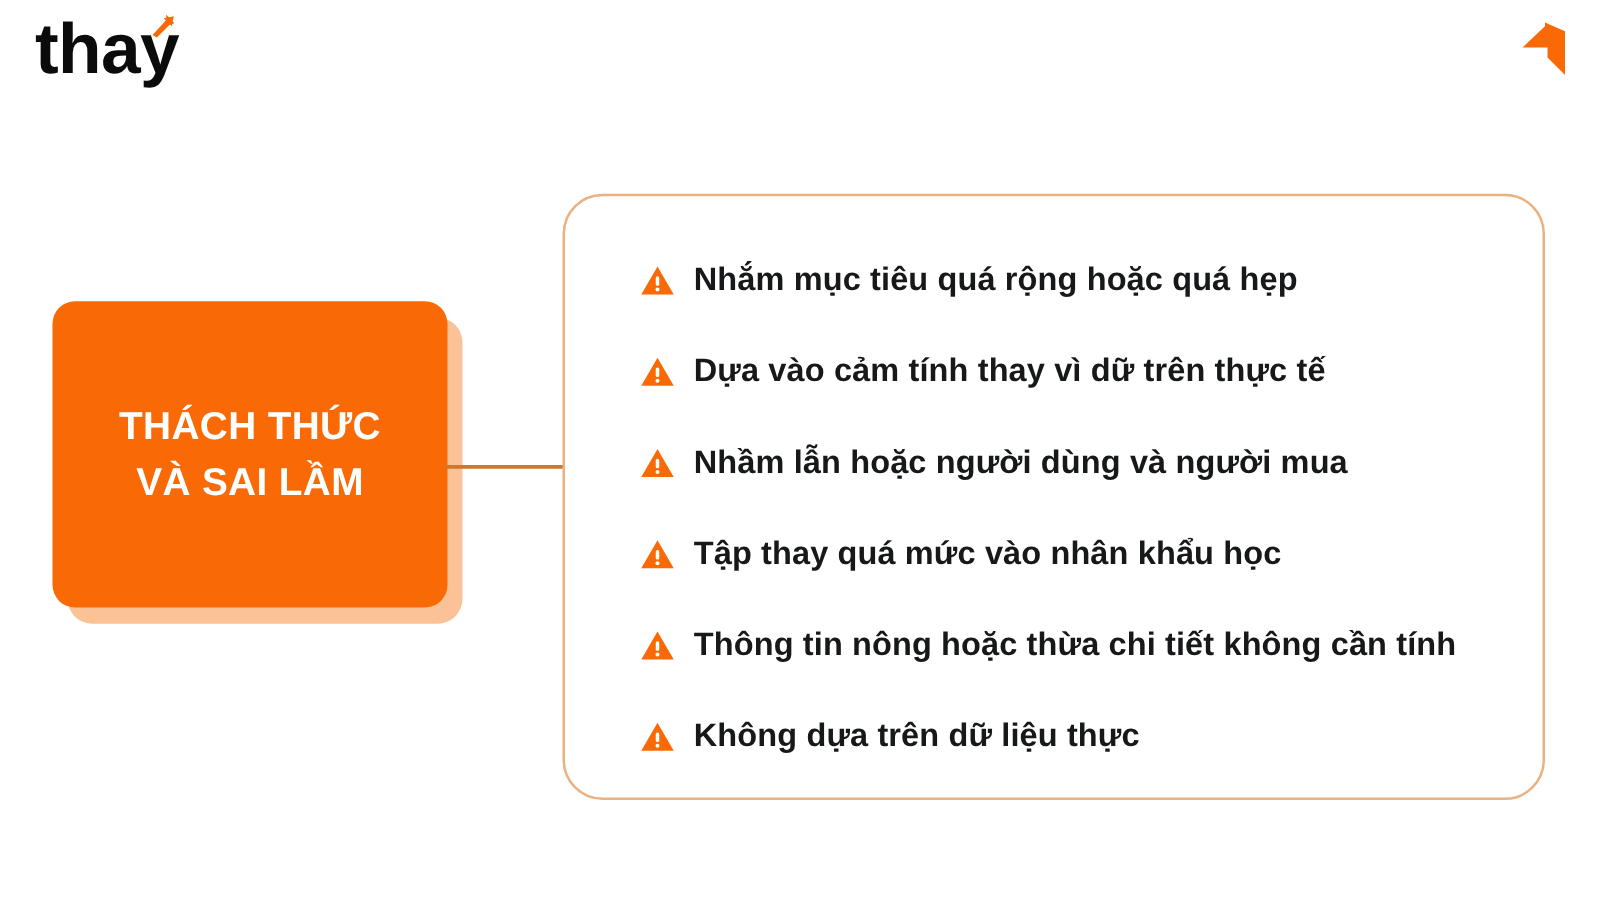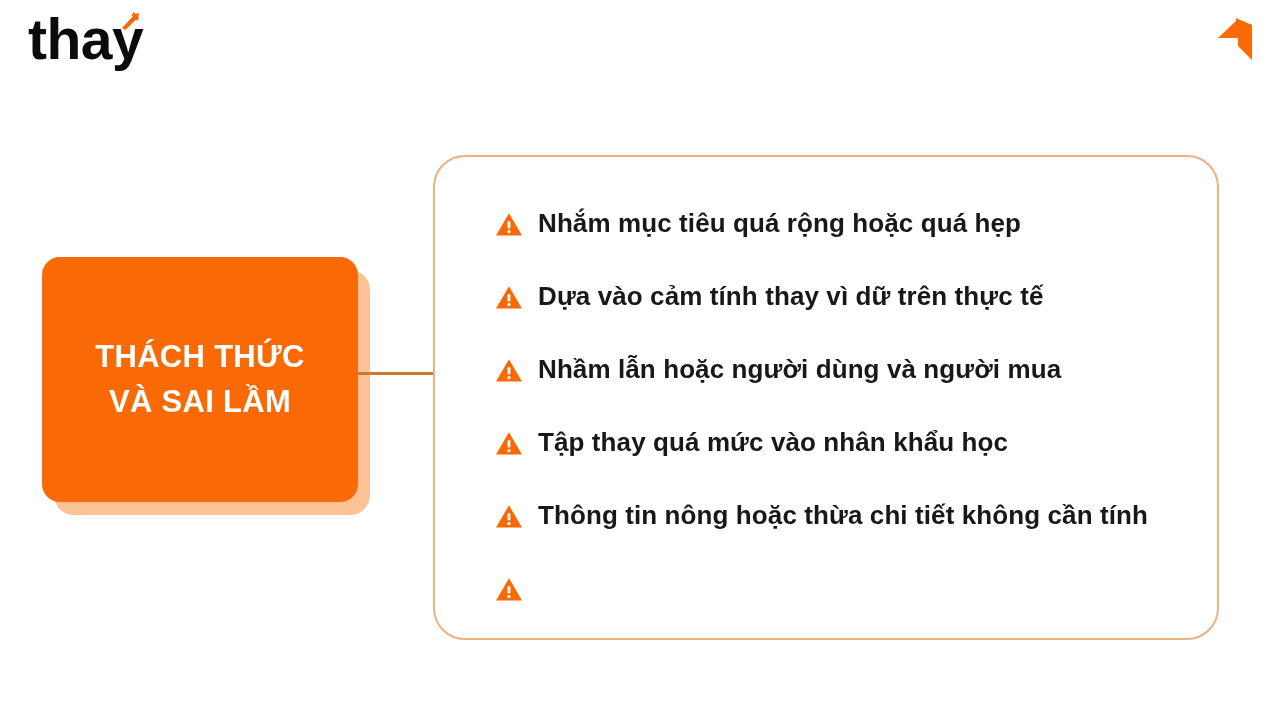--- a/index.html
+++ b/index.html
@@ -47,21 +47,21 @@
     right: 24px;
     top: 16px;
     width: 42px;
     height: 46px;
   }
 
   
   #label-card-wrap {
     position: absolute;
     left: 42px;
-    top: 257px;
+    top: 241px;
     width: 328px;
     height: 292px;
     text-decoration: underline;
   }
   #label-card-shadow {
     position: absolute;
     left: 12px;
     top: 13px;
     width: 316px;
     height: 245px;
@@ -97,21 +97,21 @@
     left: 356px;
     top: 372px;
     width: 105px;
     height: 3px;
     background: #d2762a;
   }
 
   
   #list-panel {
     position: absolute;
-    left: 433px;
+    left: 450px;
     top: 155px;
     width: 786px;
     height: 485px;
     border: 2px solid #eab183;
     border-radius: 32px;
     box-sizing: border-box;
     background: #ffffff;
   }
   #list-items {
     position: absolute;
@@ -229,16 +229,17 @@
     </div>
 
     <div class="list-item">
       <span class="warn-icon">
         <svg viewBox="0 0 30 30" width="30" height="30" aria-hidden="true">
           <path d="M15 4.2 L28 26.5 L2 26.5 Z" fill="#f96a07"></path>
           <rect x="13.6" y="12" width="2.8" height="7.6" rx="1.3" fill="#ffffff"></rect>
           <circle cx="15" cy="22.6" r="1.6" fill="#ffffff"></circle>
         </svg>
       </span>
+      <span class="item-text">Không dựa trên dữ liệu thực</span>
     </div>
 
   </div>
 </div>
 
 </body></html>

